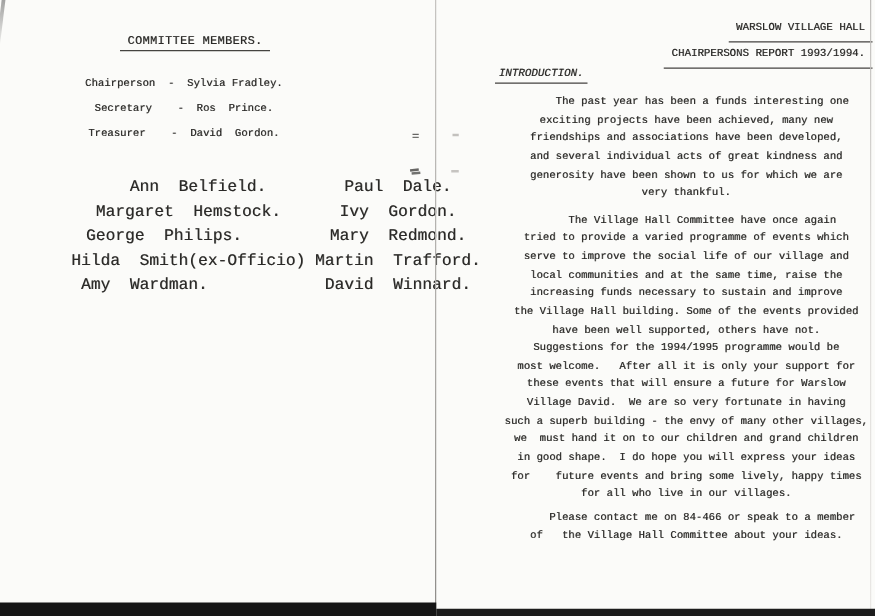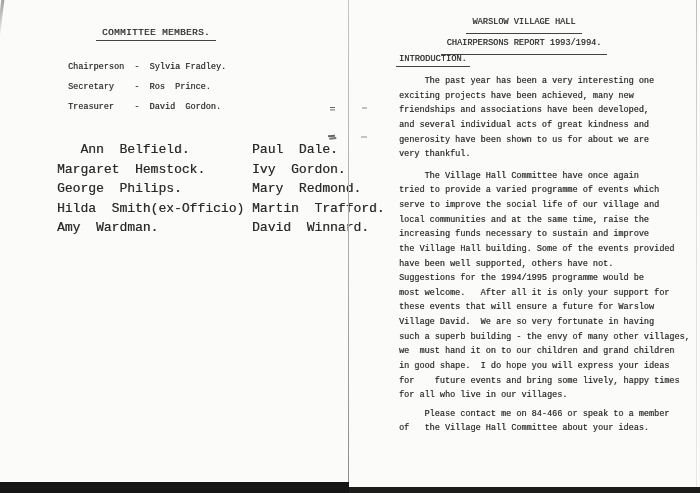--- a/index.html
+++ b/index.html
@@ -6,21 +6,21 @@
   body {
     width: 700px; height: 493px;
     background: #fbfbf9;
     overflow: hidden;
     position: relative;
     font-family: "Liberation Mono", "DejaVu Sans Mono", monospace;
     color: #2a2927;
   }
   .scan { position: absolute; inset: 0; }
 
-  .line { white-space: pre; }
+  .line { white-space: pre; text-align: center; }
   .ink { text-shadow: 0.4px 0 0 rgba(42,41,39,0.55); }
 
   
   .u {
     display: inline-block;
     border-bottom: 1.6px solid #454340;
     padding: 0 6px 2px 6px;
   }
 
   
@@ -33,27 +33,27 @@
     font-size: 8.5px; line-height: 19.8px;
   }
   .members {
     position: absolute; left: 57px; top: 140px;
     font-size: 13px; line-height: 19.6px;
   }
 
   
   .rp-header {
     position: absolute; left: 350px; top: 13px; width: 348px;
-    text-align: center; font-size: 8.6px; line-height: 18px;
+    text-align: right; font-size: 8.6px; line-height: 18px;
   }
   .intro-heading {
     position: absolute; left: 396px; top: 54px;
     font-size: 8.7px;
   }
-  .intro-heading .u { padding: 0 3px 2px 3px; }
+  .intro-heading .u { padding: 0 3px 2px 3px; font-style: italic; }
   .body-text {
     position: absolute; left: 399px; top: 74px; width: 300px;
     font-size: 8.5px; line-height: 14.62px;
   }
   .para-2 { margin-top: 7px; }
   .para-closing { margin-top: 4px; }
 
   
   .seam {
     position: absolute; left: 348px; top: 0; width: 1px; height: 487px;
@@ -126,25 +126,25 @@
       </div>
       <div>
         <span class="u">CHAIRPERSONS  REPORT  1993/1994.</span>
       </div>
     </div>
     <div class="intro-heading ink">
       <span class="u">INTRODUCTION.</span>
     </div>
     <div class="body-text ink">
       <div class="para-1">
-          <div class="line">     The past year has been a very interesting one</div>
+          <div class="line">     The past year has been a funds interesting one</div>
           <div class="line">exciting projects have been achieved, many new</div>
           <div class="line">friendships and associations have been developed,</div>
           <div class="line">and several individual acts of great kindness and</div>
-          <div class="line">generosity have been shown to us for about we are</div>
+          <div class="line">generosity have been shown to us for which we are</div>
           <div class="line">very thankful.</div>
         </div>
       <div class="para-2">
           <div class="line">     The Village Hall Committee have once again</div>
           <div class="line">tried to provide a varied programme of events which</div>
           <div class="line">serve to improve the social life of our village and</div>
           <div class="line">local communities and at the same time, raise the</div>
           <div class="line">increasing funds necessary to sustain and improve</div>
           <div class="line">the Village Hall building. Some of the events provided</div>
           <div class="line">have been well supported, others have not.</div>

